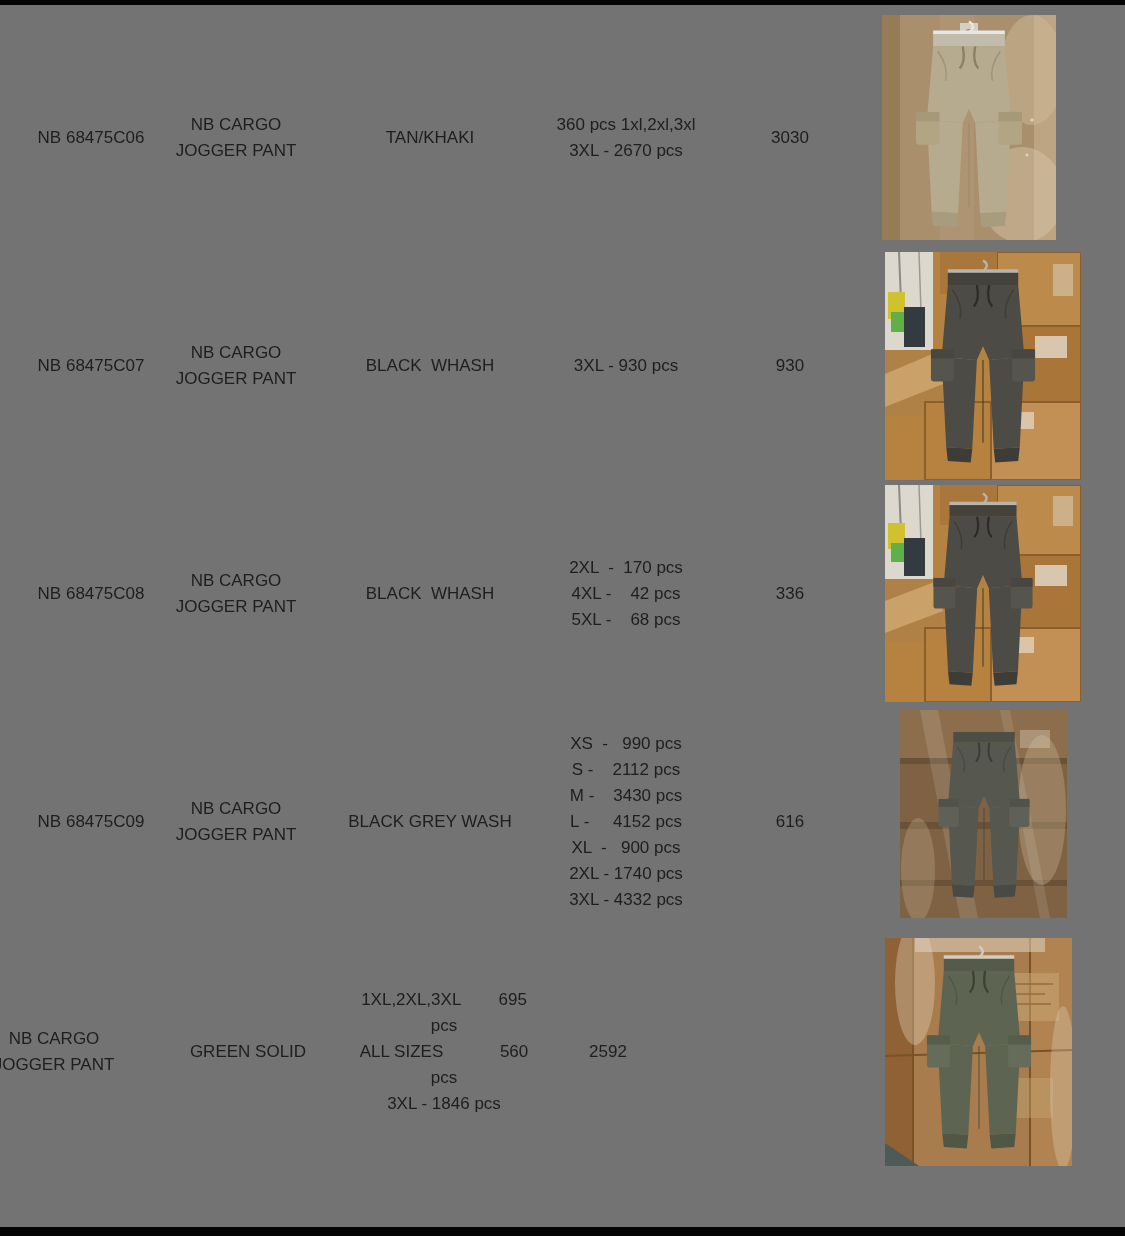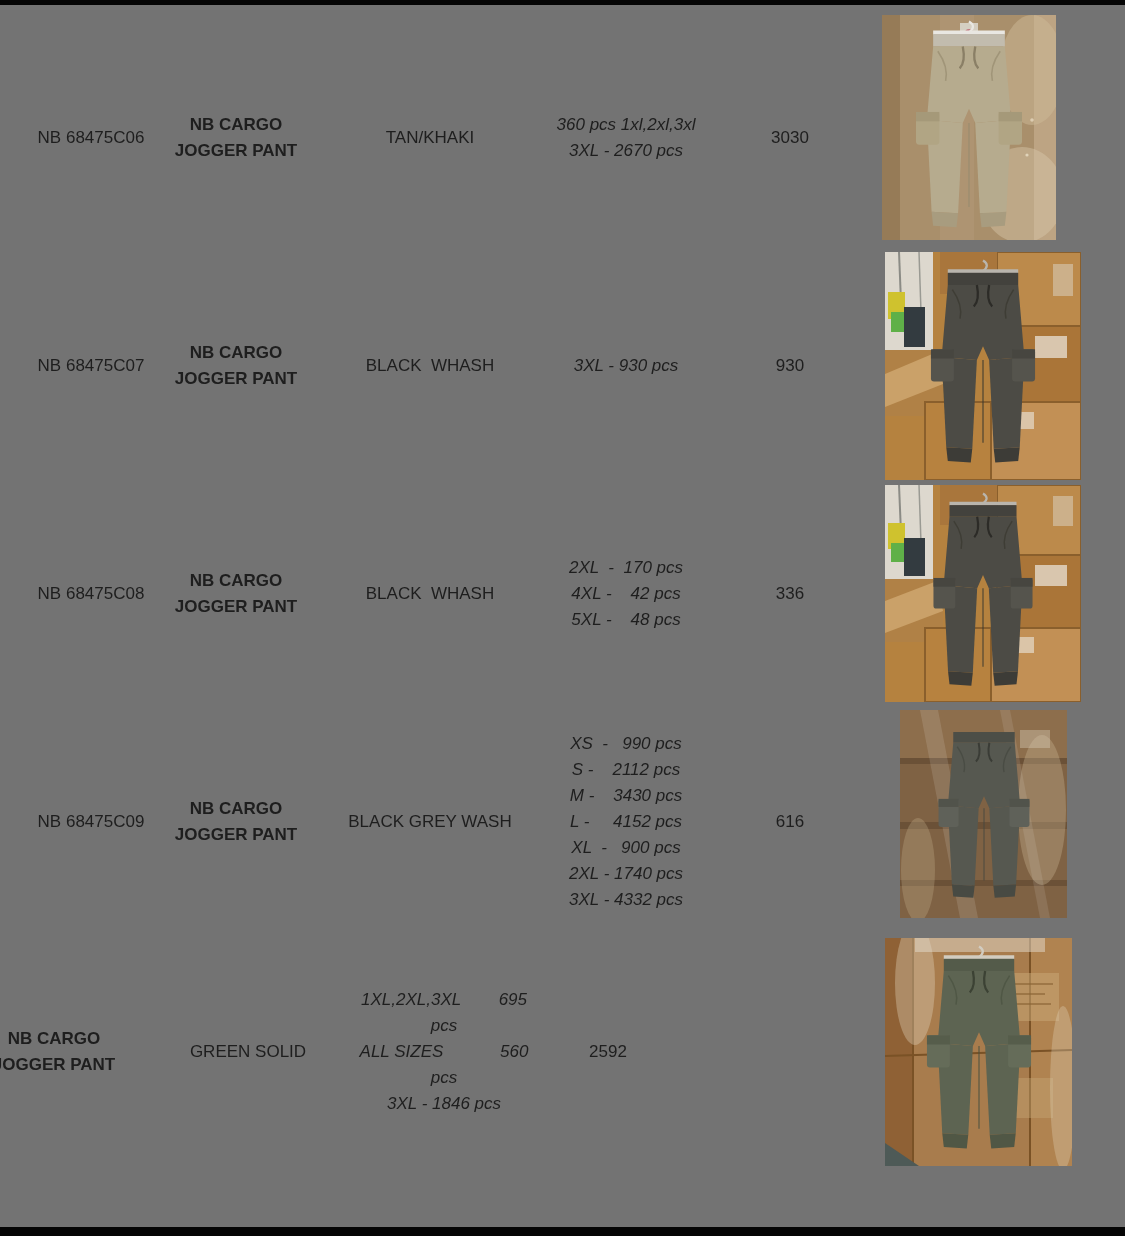--- a/index.html
+++ b/index.html
@@ -7,23 +7,23 @@
   .sheet{position:relative;width:1125px;height:1236px;background:#737373;overflow:hidden;}
   .bar{position:absolute;left:0;width:100%;background:#050505;}
   .bar-top{top:0;height:5px;}
   .bar-bottom{top:1227px;height:9px;}
 
   .row{position:absolute;left:0;display:flex;align-items:stretch;}
   .cell{display:flex;flex-direction:column;align-items:center;justify-content:center;
         font-size:17px;line-height:26px;text-align:center;}
   .cell, .cell div{white-space:pre;}
   .c-code{width:182px;}
-  .c-product{width:108px;font-weight:bold;}
+  .c-product{width:108px;}
   .c-color{width:280px;}
-  .c-sizes{width:112px;font-style:italic;}
+  .c-sizes{width:112px;}
   .c-total{width:216px;text-align:center;}
 
   .photo{position:absolute;overflow:hidden;background:#a98f6b;}
   .photo .bg{position:absolute;inset:0;width:100%;height:100%;}
   .pants-svg{position:absolute;left:50%;top:3%;height:94%;transform:translateX(-50%);}
 
   .photo-1{--body:#b6ab8e;--band:#c2bcae;--cuff:#a89c7f;--pocket:#b1a584;--flap:#a59979;
            --string:#8a7f66;--shade:#978b6f;--hanger:#e9e7e2;}
   .photo-2,.photo-3{--body:#4c4b45;--band:#43423d;--cuff:#3d3c37;--pocket:#55544d;--flap:#474640;
            --string:#2c2b27;--shade:#39382f;--hanger:#b9b5ad;}
@@ -73,21 +73,21 @@
     <div class="cell c-product"><div>NB CARGO</div><div>JOGGER PANT</div></div>
     <div class="cell c-color">BLACK  WHASH</div>
     <div class="cell c-sizes"><div>3XL - 930 pcs</div></div>
     <div class="cell c-total">930</div>
   </div>
 
   <div class="row" style="top:485px;height:217px;">
     <div class="cell c-code">NB 68475C08</div>
     <div class="cell c-product"><div>NB CARGO</div><div>JOGGER PANT</div></div>
     <div class="cell c-color">BLACK  WHASH</div>
-    <div class="cell c-sizes"><div>2XL  -  170 pcs</div><div>4XL -    42 pcs</div><div>5XL -    48 pcs</div></div>
+    <div class="cell c-sizes"><div>2XL  -  170 pcs</div><div>4XL -    42 pcs</div><div>5XL -    68 pcs</div></div>
     <div class="cell c-total">336</div>
   </div>
 
   <div class="row" style="top:718px;height:208px;">
     <div class="cell c-code">NB 68475C09</div>
     <div class="cell c-product"><div>NB CARGO</div><div>JOGGER PANT</div></div>
     <div class="cell c-color">BLACK GREY WASH</div>
     <div class="cell c-sizes"><div>XS  -   990 pcs</div><div>S -    2112 pcs</div><div>M -    3430 pcs</div><div>L -     4152 pcs</div><div>XL  -   900 pcs</div><div>2XL - 1740 pcs</div><div>3XL - 4332 pcs</div></div>
     <div class="cell c-total">616</div>
   </div>

